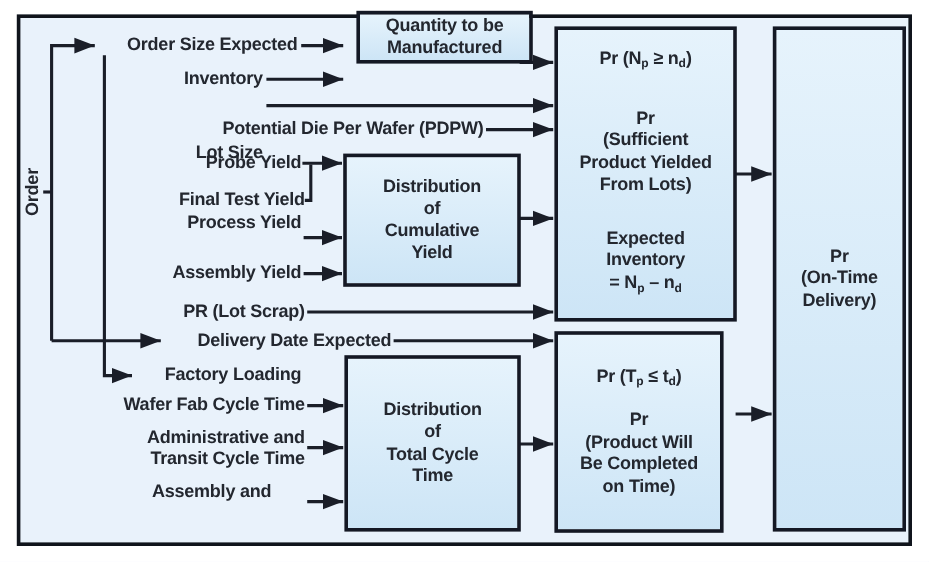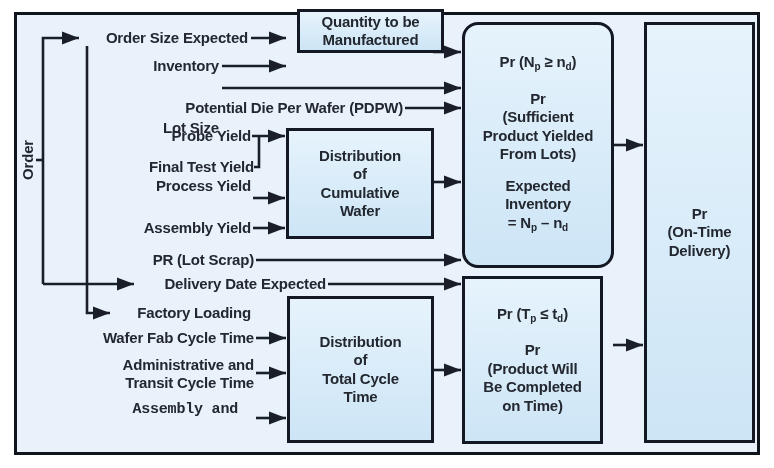--- a/index.html
+++ b/index.html
@@ -52,21 +52,21 @@
     align-items: center;
     justify-content: center;
     text-align: center;
     font-size: 15px;
     line-height: 18.5px;
     letter-spacing: -0.2px;
   }
   .box-quantity    { left: 287px; top: 9px;  width: 147px; height: 44px; margin-left: 10px;  }
   .box-cumyield    { left: 286px; top: 128px; width: 148px; height: 111px; }
   .box-totalcycle  { left: 287px; top: 296px; width: 147px; height: 147px; }
-  .box-prob-inv    { left: 462px; top: 22px;  width: 152px; height: 246px; gap: 13px; border-radius: 16px; }
+  .box-prob-inv    { left: 462px; top: 22px;  width: 152px; height: 246px; gap: 26px; }
   .box-prob-time   { left: 462px; top: 276px; width: 141px; height: 168px; gap: 13px; }
   .box-otd         { left: 644px; top: 22px;  width: 111px; height: 421px; }
 
   .sub { font-size: 10px; vertical-align: -3px; letter-spacing: 0; }
   .grp { display: block; }
 </style>
 </head>
 <body>
 
 <div class="canvas">
@@ -117,34 +117,34 @@
   <div class="lbl" style="top:219px; right:523px;">Assembly Yield</div>
   <div class="lbl" style="top:275px; right:448px;">Delivery Date Expected</div>
   <div class="lbl" style="top:251px; right:520px;">PR (Lot Scrap)</div>
   <div class="lbl" style="top:304px; right:523px;margin-left:11px;">Factory Loading</div>
   <div class="lbl" style="top:329px; right:520px;margin-left:42px;">Wafer Fab Cycle Time</div>
 
   <div class="lbl lbl2" style="top:356px; right:520px;">
     <div>Administrative and</div>
     <div>Transit Cycle Time</div>
   </div>
-  <div class="lbl lbl2" style="top:401px; right:536px;font-family:Liberation Mono, monospace;">
+  <div class="lbl lbl2" style="top:401px; right:548px;">
     <div>Assembly and</div>
   </div>
 
   <div class="box box-quantity">
     <div>Quantity to be</div>
     <div>Manufactured</div>
   </div>
 
   <div class="box box-cumyield">
     <div>Distribution</div>
     <div>of</div>
     <div>Cumulative</div>
-    <div>Wafer</div>
+    <div>Yield</div>
   </div>
 
   <div class="box box-totalcycle">
     <div>Distribution</div>
     <div>of</div>
     <div>Total Cycle</div>
     <div>Time</div>
   </div>
 
   <div class="box box-prob-inv">

